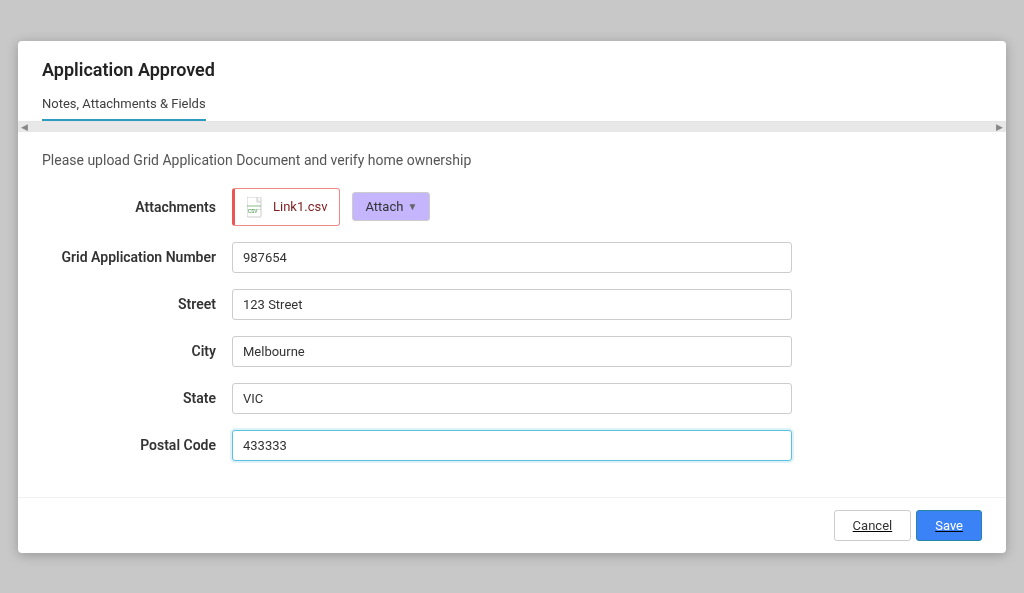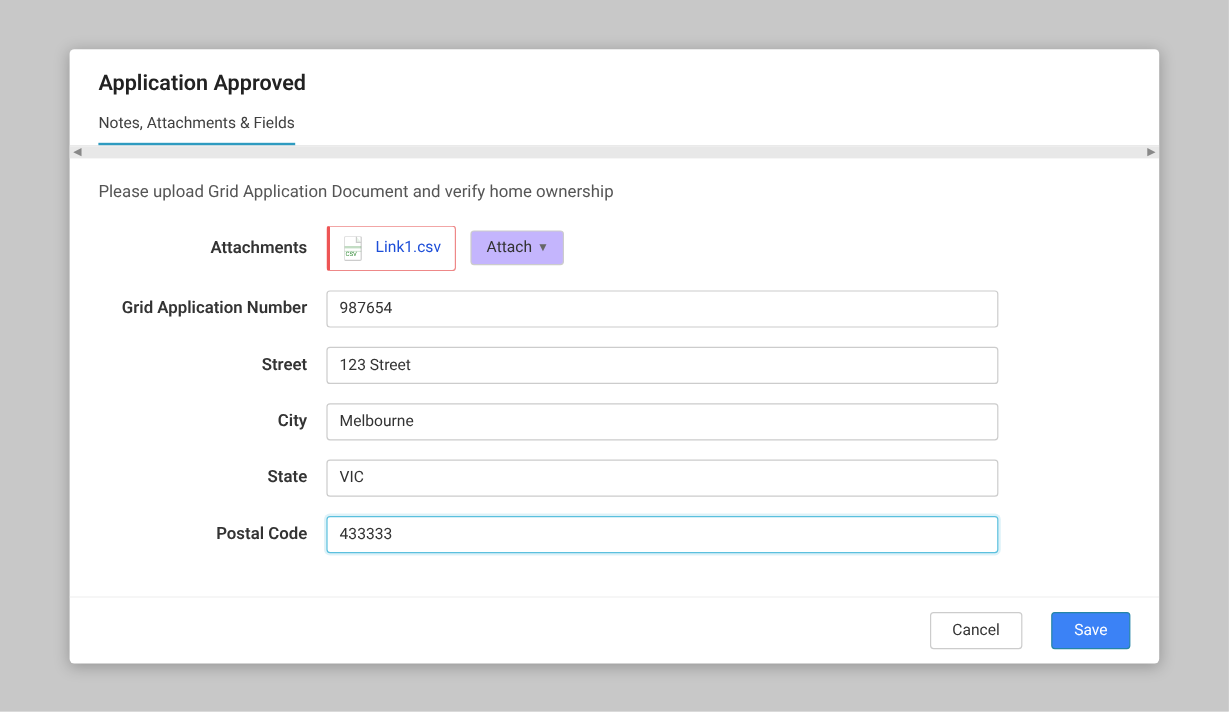--- a/index.html
+++ b/index.html
@@ -25,21 +25,21 @@
       height: 593px;
       display: flex;
       justify-content: center;
       align-items: center;
       background: #c8c8c8;
     }
 
     .modal {
       background: #ffffff;
       border-radius: 4px;
-      width: 908px;
+      width: 988px;
       max-height: 570px;
       box-shadow: 0 2px 12px rgba(0,0,0,0.25);
       display: flex;
       flex-direction: column;
       overflow: hidden;
     }
 
     .modal-header {
       padding: 18px 24px 0 24px;
       border-bottom: 1px solid #e5e5e5;
@@ -154,21 +154,21 @@
       position: relative;
     }
 
     .attachment-icon svg {
       width: 18px;
       height: 22px;
     }
 
     .attachment-filename {
       font-size: 13px;
-      color: #1d4ed8;
+      color: #7f1d1d;
       cursor: pointer;
     }
 
     .attachment-row {
       display: flex;
       align-items: center;
       gap: 12px;
       max-width: 640px;
     }
 
@@ -188,22 +188,23 @@
 
     .attach-caret {
       font-size: 10px;
       color: #666;
     }
 
     .modal-footer {
       padding: 12px 24px;
       display: flex;
       justify-content: flex-end;
-      gap: 24px;
+      gap: 5px;
       border-top: 1px solid #f0f0f0;
+      text-decoration: underline;
     }
 
     .btn-cancel {
       background: #fff;
       border: 1px solid #ccc;
       border-radius: 3px;
       padding: 7px 18px;
       font-size: 13px;
       color: #333;
       cursor: pointer;

